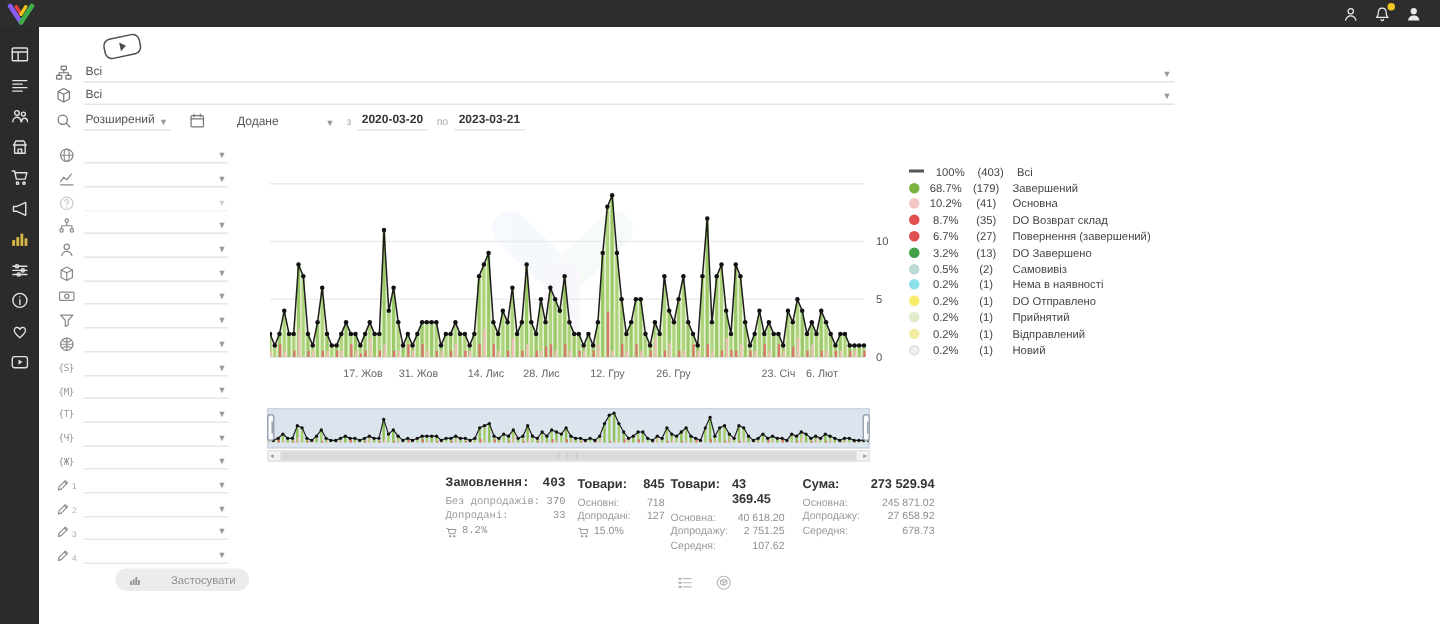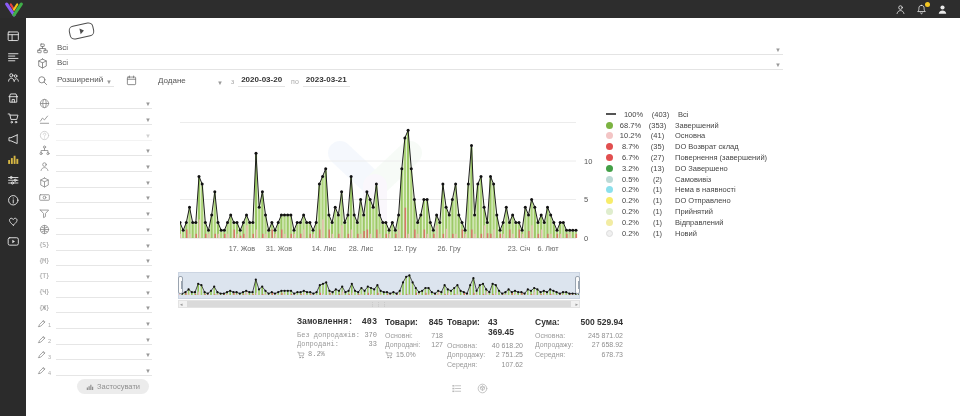--- a/index.html
+++ b/index.html
@@ -40,21 +40,21 @@
   #lpanel{position:absolute;left:26px;top:96px;width:136px}
   .lrow{display:flex;align-items:center;height:15.7px;padding-left:11px}
   .lrow.disabled{opacity:.45}
   .licon{width:14px;height:12px;color:#8a8a8a;display:flex;align-items:center;justify-content:center;flex:none}
   .licon svg{width:11px;height:11px}
   .licon .braces{font-family:"DejaVu Sans Mono",monospace;font-size:6.5px;color:#999;letter-spacing:-.5px}
   .pencil-sub{font-size:5.5px;color:#aaa;margin-left:1px;margin-top:4px}
   .lfield{flex:1;margin-left:5px;margin-right:10px;border-bottom:1px solid #e6e6e6;height:11px;display:flex;align-items:flex-end;justify-content:flex-end}
   .lfield .caret{padding:0 1px 1px 1px}
 
-  #applyBtn{position:absolute;left:77px;top:379px;height:15px;border:none;border-radius:8px;background:#ececec;color:#8f8f8f;font-size:7.5px;font-family:"Liberation Sans",sans-serif;display:flex;align-items:center;gap:3px;padding:0 9px;cursor:pointer}
+  #applyBtn{position:absolute;left:77px;top:379px;height:15px;border:none;border-radius:8px;background:#ececec;color:#8f8f8f;font-size:7.5px;font-family:"Liberation Sans",sans-serif;display:flex;align-items:center;gap:20px;padding:0 9px;cursor:pointer}
   #applyBtn svg{width:8px;height:8px}
 
   
   #chart{position:absolute;left:180px;top:98px;width:430px;height:160px}
   #legend{position:absolute;left:606px;top:109px}
   .lg-row{display:flex;align-items:center;height:10.8px}
   .sw{width:7px;height:7px;border-radius:50%;flex:none}
   .sw.line{width:10px;height:2px;border-radius:0}
   .pct{width:27px;text-align:center;font-size:7.5px;color:#454545;margin-left:4px}
   .cnt{width:27px;text-align:center;font-size:7.5px;color:#454545}
@@ -817,21 +817,21 @@
 <div id="legend">
     <div class="lg-row">
       <span class="sw line" style="background:#555555"></span>
     <span class="pct">100%</span>
     <span class="cnt">(403)</span>
     <span class="lbl">Всі</span>
     </div>
     <div class="lg-row">
       <span class="sw" style="background:#7CB342;"></span>
     <span class="pct">68.7%</span>
-    <span class="cnt">(353)</span>
+    <span class="cnt">(179)</span>
     <span class="lbl">Завершений</span>
     </div>
     <div class="lg-row">
       <span class="sw" style="background:#F3C5C5;"></span>
     <span class="pct">10.2%</span>
     <span class="cnt">(41)</span>
     <span class="lbl">Основна</span>
     </div>
     <div class="lg-row">
       <span class="sw" style="background:#E14F4F;"></span>
@@ -1301,21 +1301,21 @@
         <span class="sv">2 751.25</span>
       </div>
       <div class="srow">
         <span>Середня:</span>
         <span class="sv">107.62</span>
       </div>
     </div>
     <div class="scol" style="width: 88px; margin-right: 0px;">
       <div class="shead">
         <span>Сума:</span>
-        <span class="sv">500 529.94</span>
+        <span class="sv">273 529.94</span>
       </div>
       <div class="srow">
         <span>Основна:</span>
         <span class="sv">245 871.02</span>
       </div>
       <div class="srow">
         <span>Допродажу:</span>
         <span class="sv">27 658.92</span>
       </div>
       <div class="srow">

